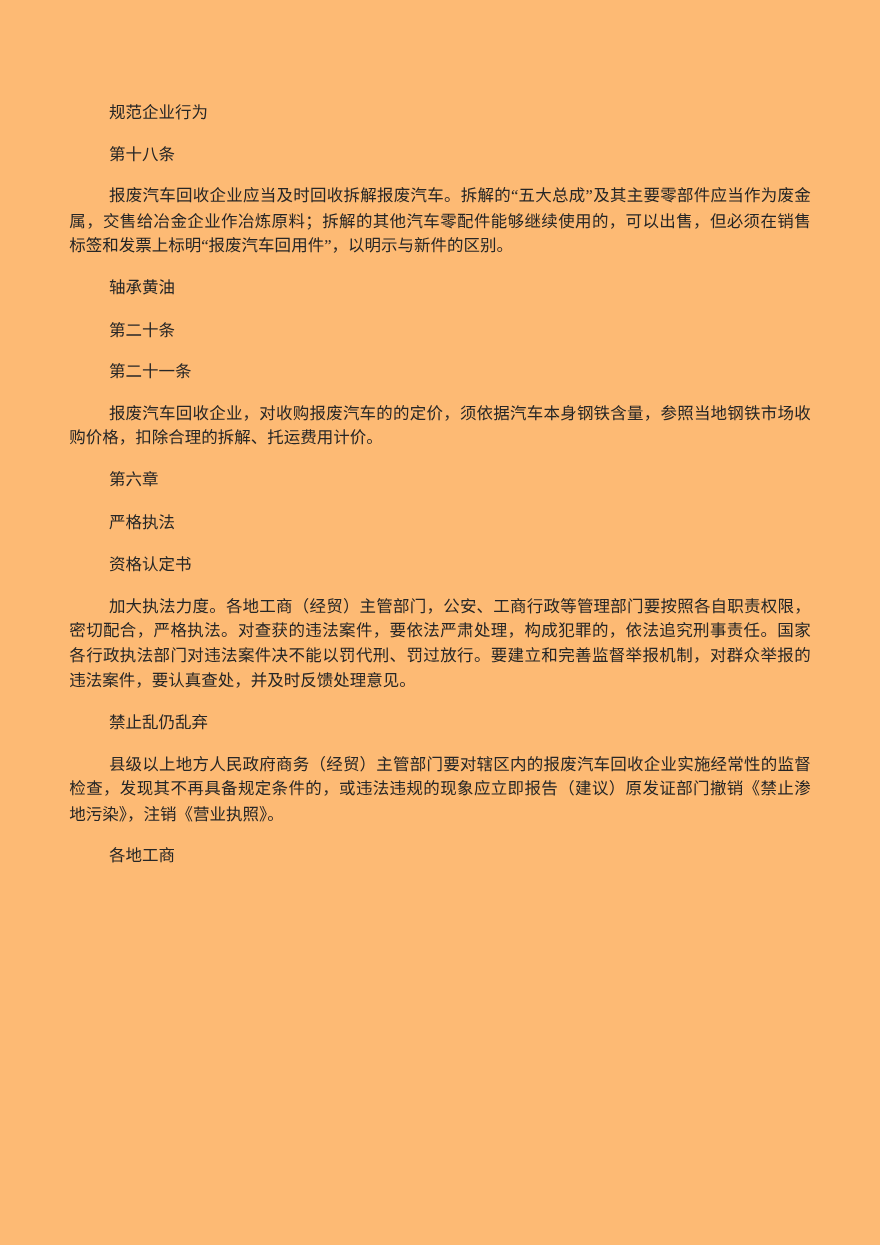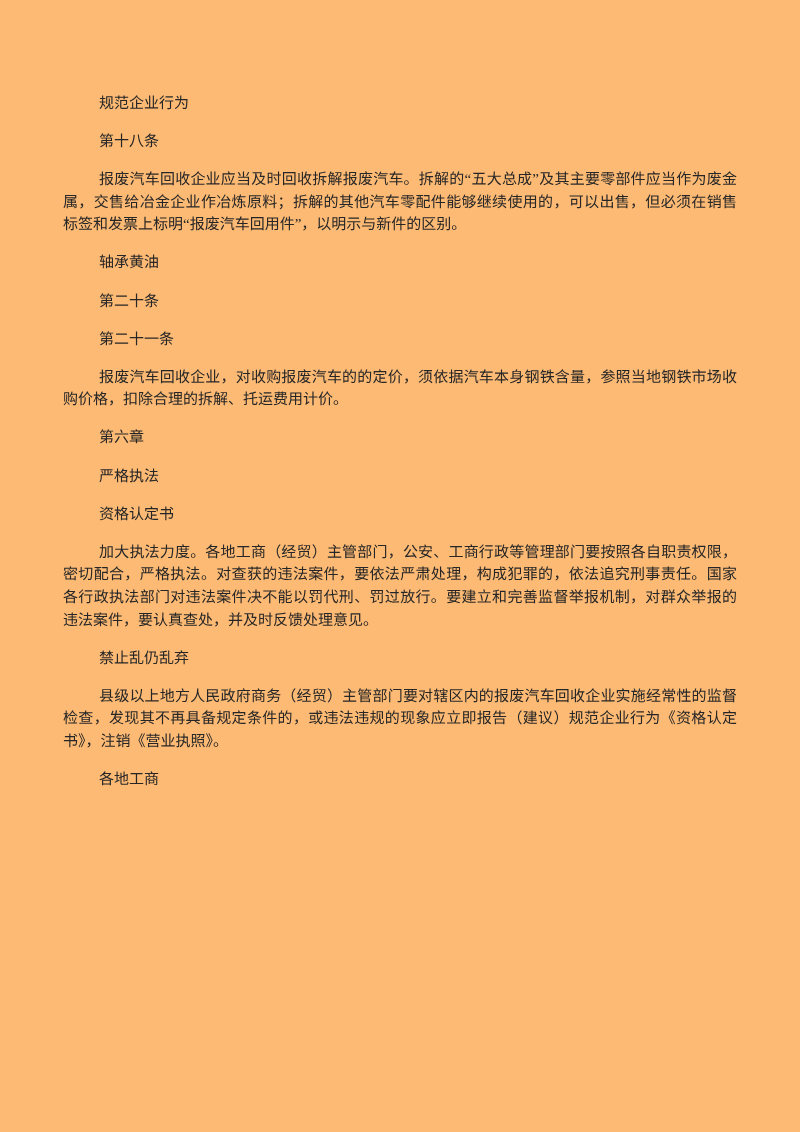--- a/index.html
+++ b/index.html
@@ -40,15 +40,15 @@
   <p class="doc-par">报废汽车回收企业应当及时回收拆解报废汽车。拆解的“五大总成”及其主要零部件应当作为废金属，交售给冶金企业作冶炼原料；拆解的其他汽车零配件能够继续使用的，可以出售，但必须在销售标签和发票上标明“报废汽车回用件”，以明示与新件的区别。</p>
   <p class="doc-par">轴承黄油</p>
   <p class="doc-par">第二十条</p>
   <p class="doc-par">第二十一条</p>
   <p class="doc-par">报废汽车回收企业，对收购报废汽车的的定价，须依据汽车本身钢铁含量，参照当地钢铁市场收购价格，扣除合理的拆解、托运费用计价。</p>
   <p class="doc-par">第六章</p>
   <p class="doc-par">严格执法</p>
   <p class="doc-par">资格认定书</p>
   <p class="doc-par">加大执法力度。各地工商（经贸）主管部门，公安、工商行政等管理部门要按照各自职责权限，密切配合，严格执法。对查获的违法案件，要依法严肃处理，构成犯罪的，依法追究刑事责任。国家各行政执法部门对违法案件决不能以罚代刑、罚过放行。要建立和完善监督举报机制，对群众举报的违法案件，要认真查处，并及时反馈处理意见。</p>
   <p class="doc-par">禁止乱仍乱弃</p>
-  <p class="doc-par">县级以上地方人民政府商务（经贸）主管部门要对辖区内的报废汽车回收企业实施经常性的监督检查，发现其不再具备规定条件的，或违法违规的现象应立即报告（建议）规范企业行为《资格认定书》，注销《营业执照》。</p>
+  <p class="doc-par">县级以上地方人民政府商务（经贸）主管部门要对辖区内的报废汽车回收企业实施经常性的监督检查，发现其不再具备规定条件的，或违法违规的现象应立即报告（建议）原发证部门撤销《禁止渗地污染》，注销《营业执照》。</p>
   <p class="doc-par">各地工商</p>
 </div>
 
 </body></html>

